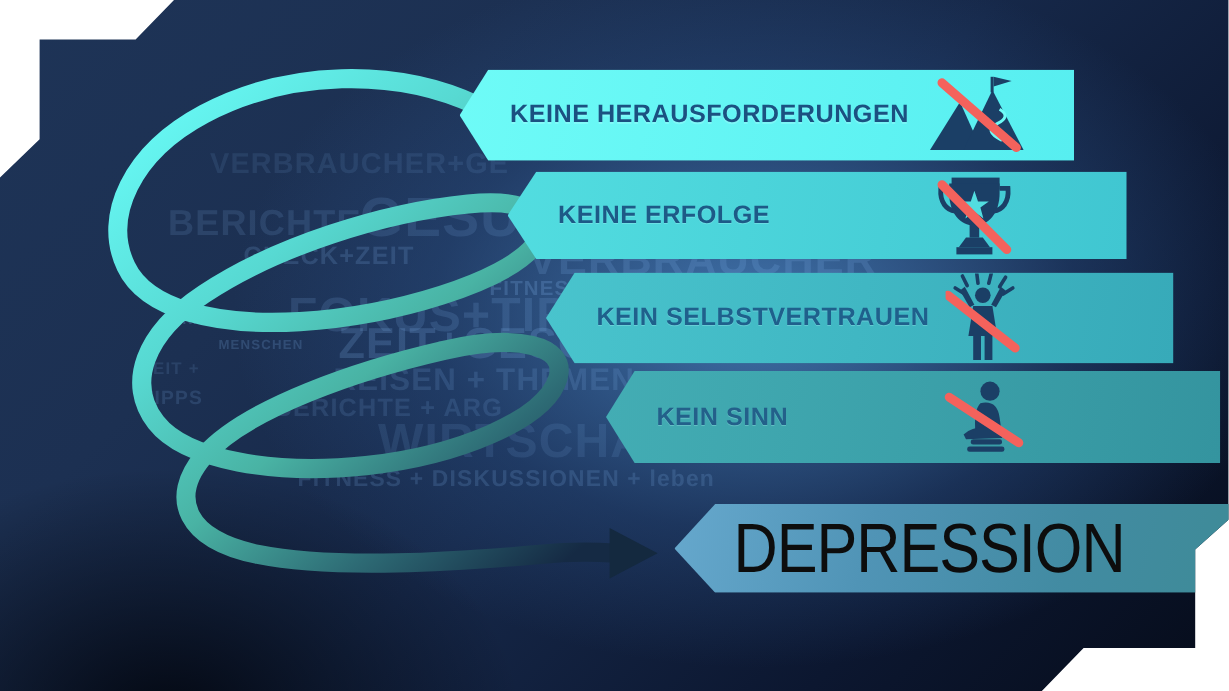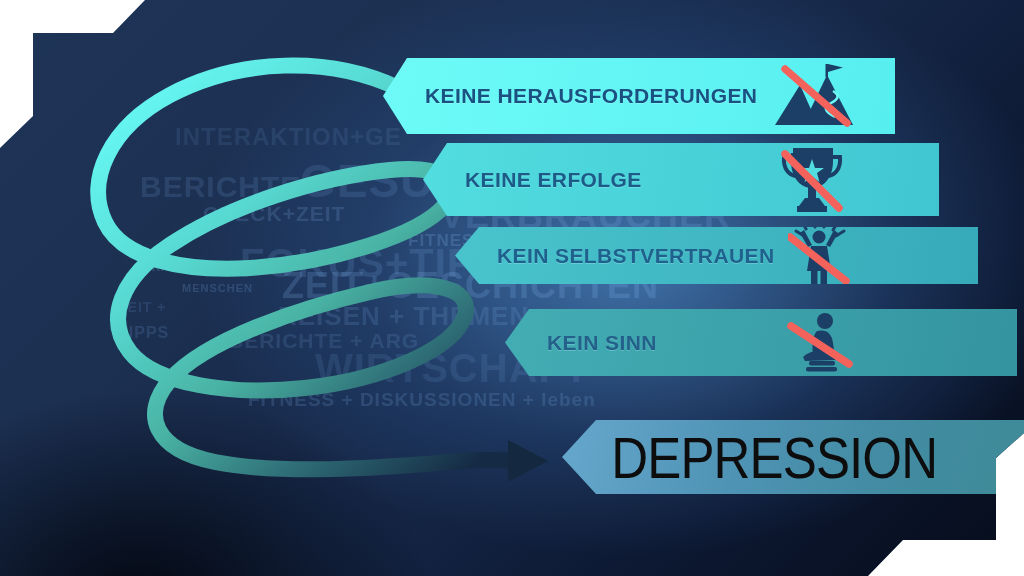--- a/index.html
+++ b/index.html
@@ -20,39 +20,39 @@
   .chev-big{clip-path:polygon(34px 0,100% 0,100% 100%,34px 100%,0 50%);}
   .banner .label{font-size:21px;font-weight:600;letter-spacing:0.4px;padding-left:42px;
                  text-shadow:0 1px 0 rgba(200,255,255,0.25);}
   .icon{position:absolute;top:50%;transform:translateY(-50%);}
   .b1{left:383px;top:58px;width:512px;height:76px;
       background:linear-gradient(100deg,#6efbf7 0%,#57eef0 100%);}
   .b1 .label{color:#1b5181;}
   .b2{left:423px;top:143px;width:516px;height:73px;
       background:linear-gradient(100deg,#52dde0 0%,#40c6d1 100%);}
   .b2 .label{color:#1d5a87;}
-  .b3{left:455px;top:227px;width:523px;height:57px;
+  .b3{left:455px;top:227px;width:523px;height:76px;
       background:linear-gradient(100deg,#49c4cd 0%,#37aab9 100%);}
   .b3 .label{color:#1f608c;}
-  .b4{left:505px;top:309px;width:512px;height:67px;
+  .b4{left:505px;top:309px;width:512px;height:77px;
       background:linear-gradient(100deg,#43adb4 0%,#34949f 100%);}
   .b4 .label{color:#23608a;}
   .b5{left:562px;top:420px;width:468px;height:74px;
       background:linear-gradient(105deg,#66a8cd 0%,#5094b6 35%,#428ba2 70%,#3e8b97 100%);}
   .b5 .label{color:#0d0d0d;font-size:58px;font-weight:400;letter-spacing:-1px;
              padding-left:56px;transform:scaleX(0.88);transform-origin:left center;text-shadow:none;}
 </style>
 </head>
 <body>
 
 <div class="canvas">
   <div class="bg">
 
     <div class="wordcloud">
-      <span class="wc" style="left:175px;top:125px;font-size:24px;opacity:.10">INTERAKTION+GE</span>
+      <span class="wc" style="left:175px;top:125px;font-size:24px;opacity:.10">VERBRAUCHER+GE</span>
       <span class="wc" style="left:140px;top:172px;font-size:30px;opacity:.13">BERICHTE</span>
       <span class="wc" style="left:300px;top:158px;font-size:46px;opacity:.13">GESUNDHEIT</span>
       <span class="wc" style="left:203px;top:203px;font-size:21px;opacity:.16">CHECK+ZEIT</span>
       <span class="wc" style="left:440px;top:198px;font-size:36px;opacity:.15">VERBRAUCHER</span>
       <span class="wc" style="left:408px;top:232px;font-size:17px;opacity:.20">FITNESS + INTERAKTION</span>
       <span class="wc" style="left:240px;top:243px;font-size:40px;opacity:.14">FOKUS+TIPPS</span>
       <span class="wc" style="left:282px;top:268px;font-size:36px;opacity:.18">ZEIT+GESCHICHTEN</span>
       <span class="wc" style="left:182px;top:283px;font-size:11px;opacity:.18">MENSCHEN</span>
       <span class="wc" style="left:152px;top:262px;font-size:11px;opacity:.20">KAPITEL KAPITEL</span>
       <span class="wc" style="left:278px;top:303px;font-size:26px;opacity:.14">REISEN + THEMEN +</span>

